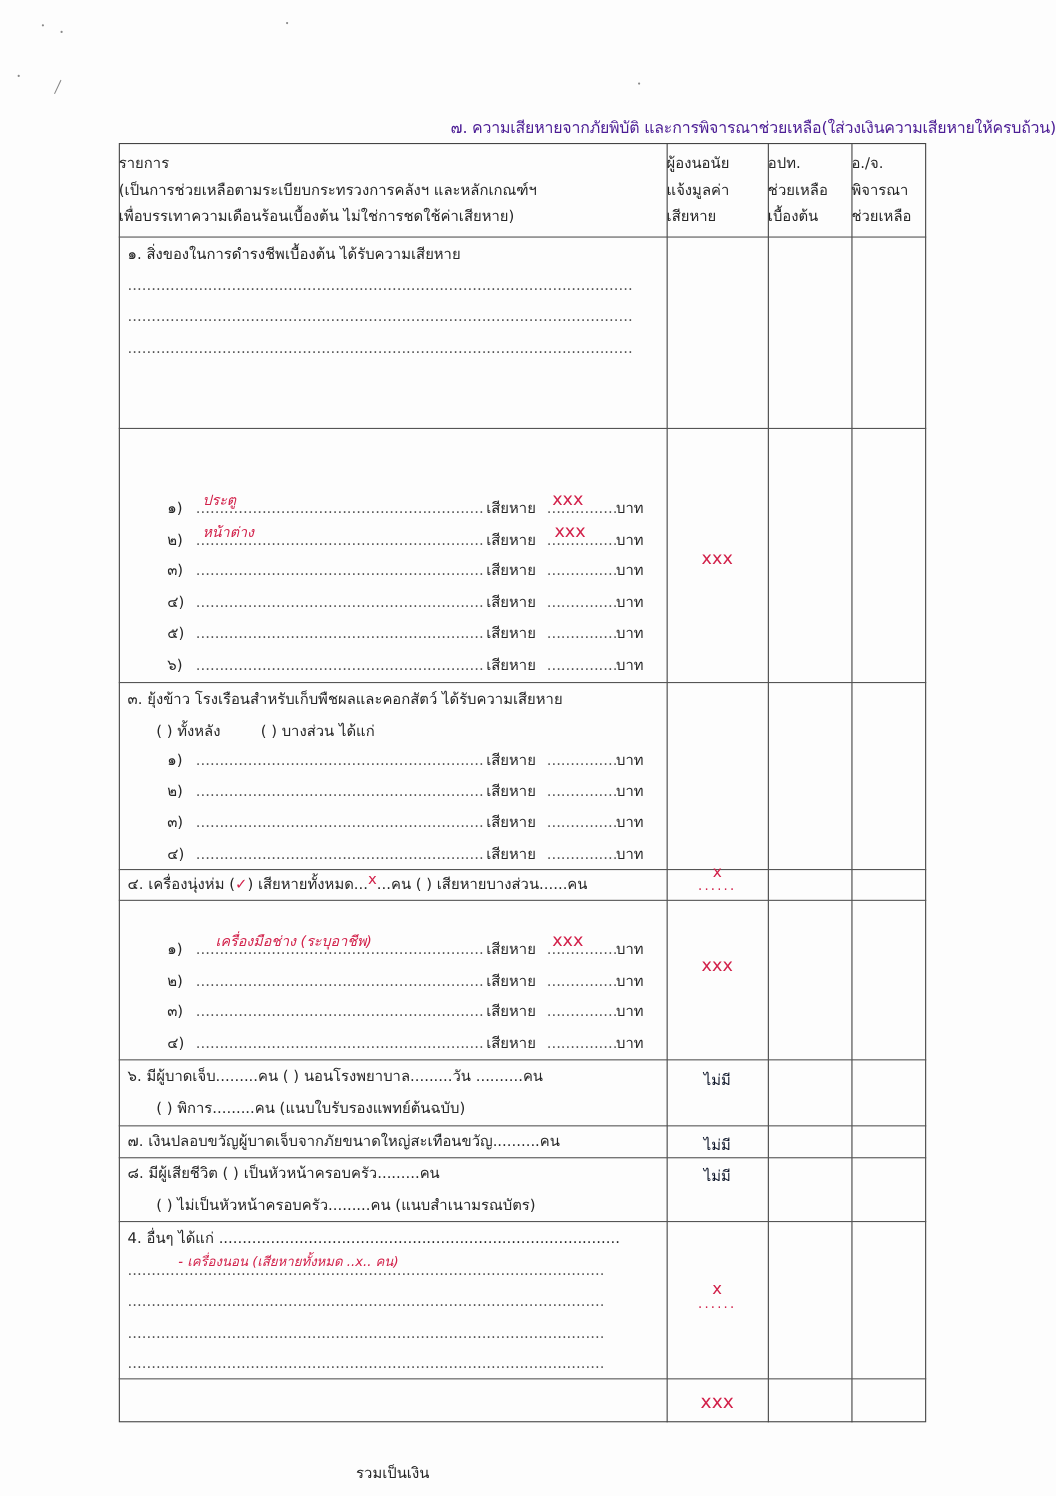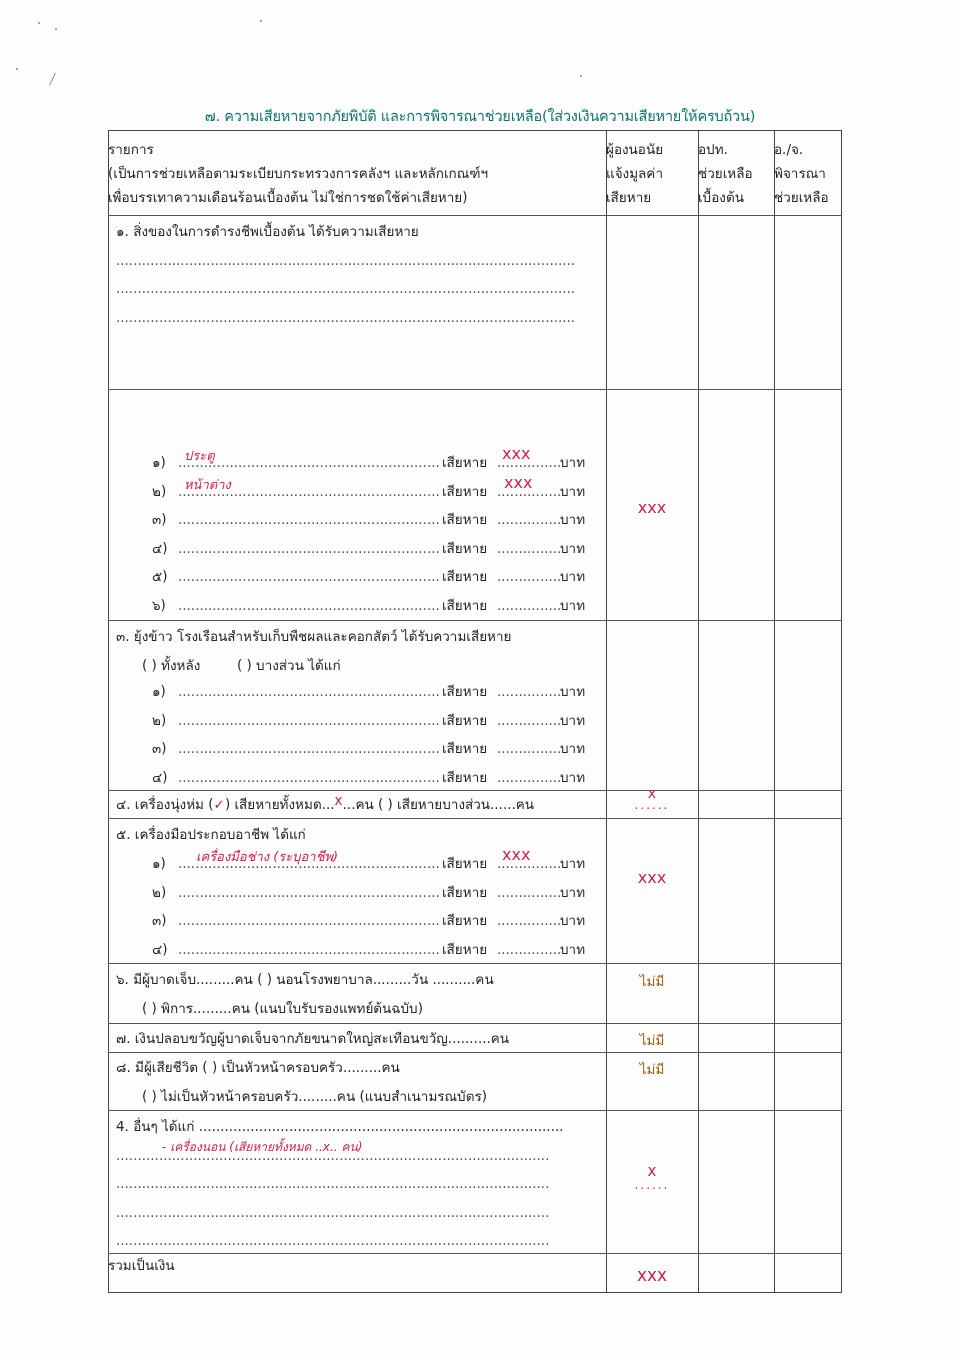--- a/index.html
+++ b/index.html
@@ -1,29 +1,29 @@
 <!DOCTYPE html>
 <html><head>
 <meta charset="utf-8">
 <style>
   html,body{margin:0;padding:0;background:#fff;}
   body{width:960px;height:1360px;position:relative;overflow:hidden;font-family:"DejaVu Sans",sans-serif;color:#222;}
   .page{position:absolute;left:0;top:0;width:960px;height:1360px;background:#fdfdfd;}
-  .title{position:absolute;left:0;width:960px;top:104px;text-align:center;font-size:14.5px;color:#0f766e;letter-spacing:-0.2px;}
+  .title{position:absolute;left:0;width:960px;top:104px;text-align:right;font-size:14.5px;color:#4c1d95;letter-spacing:-0.2px;}
   .tbl{position:absolute;left:108px;top:130px;width:734px;height:1163px;border:1.6px solid #444;box-sizing:border-box;}
   .vline{position:absolute;top:130px;width:0;border-left:1.6px solid #444;height:1163px;}
   .hline{position:absolute;left:108px;width:734px;height:0;border-top:1.4px solid #555;}
   .cell{position:absolute;font-size:13.5px;color:#262626;line-height:28.5px;white-space:nowrap;}
   .hdr{position:absolute;text-align:left;font-size:13.5px;line-height:24px;color:#262626;}
   .indent1{padding-left:26px;}
   .dots{color:#555;letter-spacing:0px;}
   .red{color:#d2214a;font-style:italic;}
   .redc{position:absolute;color:#d2214a;font-size:16px;text-align:center;}
   .check{color:#d2214a;}
-  .col-val{position:absolute;text-align:center;font-size:13.5px;color:#a16207;}
+  .col-val{position:absolute;text-align:center;font-size:13.5px;color:#0f172a;}
   .speck{position:absolute;width:2px;height:2px;background:#888;border-radius:1px;}
 </style>
 </head>
 <body>
 
 <div class="page">
 
   <div class="speck" style="left:38px;top:22px"></div>
   <div class="speck" style="left:55px;top:28px"></div>
   <div class="speck" style="left:16px;top:68px"></div>
@@ -103,23 +103,20 @@
   </div>
 
   <div class="cell" style="left:116px;top:790px">
     <span>๔. เครื่องนุ่งห่ม (</span><span class="check">✓</span><span>) เสียหายทั้งหมด...</span><span class="red" style="font-style:normal;position:relative;top:-4px">x</span><span>...คน ( ) เสียหายบางส่วน......คน</span>
   </div>
   <div class="redc" style="left:606px;top:787px;width:92px;font-size:14px;line-height:12px">
     <div>x</div>
     <div style="letter-spacing:2px;font-size:12px">......</div>
   </div>
 
-  <div class="cell" style="left:116px;top:820px">
-    <div>๕. เครื่องมือประกอบอาชีพ ได้แก่</div>
-  </div>
   <div class="cell" style="left:152px;top:849px;width:446px">
     <div style="position:relative;height:28.5px"><span>๑)</span><span class="dots" style="position:absolute;left:26px;width:262px;overflow:hidden">............................................................................</span><span class="red" style="position:absolute;left:44px;top:-6px;font-size:13px">เครื่องมือช่าง (ระบุอาชีพ)</span><span style="position:absolute;left:290px">เสียหาย</span><span class="dots" style="position:absolute;left:345px">...............</span><span class="red" style="position:absolute;left:350px;top:-8px;font-size:16px;font-style:normal">xxx</span><span style="position:absolute;left:408px">บาท</span></div>
     <div style="position:relative;height:28.5px"><span>๒)</span><span class="dots" style="position:absolute;left:26px;width:262px;overflow:hidden">............................................................................</span><span style="position:absolute;left:290px">เสียหาย</span><span class="dots" style="position:absolute;left:345px">...............</span><span style="position:absolute;left:408px">บาท</span></div>
     <div style="position:relative;height:28.5px"><span>๓)</span><span class="dots" style="position:absolute;left:26px;width:262px;overflow:hidden">............................................................................</span><span style="position:absolute;left:290px">เสียหาย</span><span class="dots" style="position:absolute;left:345px">...............</span><span style="position:absolute;left:408px">บาท</span></div>
     <div style="position:relative;height:28.5px"><span>๔)</span><span class="dots" style="position:absolute;left:26px;width:262px;overflow:hidden">............................................................................</span><span style="position:absolute;left:290px">เสียหาย</span><span class="dots" style="position:absolute;left:345px">...............</span><span style="position:absolute;left:408px">บาท</span></div>
   </div>
   <div class="redc" style="left:606px;top:868px;width:92px">xxx</div>
 
   <div class="cell" style="left:116px;top:965px">
     <div>๖. มีผู้บาดเจ็บ.........คน ( ) นอนโรงพยาบาล.........วัน ..........คน</div>
@@ -143,16 +140,16 @@
     <div class="dots" style="position:relative">.....................................................................................................<span class="red" style="position:absolute;left:46px;top:-8px;font-size:12px">- เครื่องนอน (เสียหายทั้งหมด ..x.. คน)</span></div>
     <div class="dots">.....................................................................................................</div>
     <div class="dots">.....................................................................................................</div>
     <div class="dots">.....................................................................................................</div>
   </div>
   <div class="redc" style="left:606px;top:1164px;width:92px;font-size:15px;line-height:14px">
     <div>x</div>
     <div style="letter-spacing:2px;font-size:12px">......</div>
   </div>
 
-  <div class="cell" style="left:108px;top:1251px;width:498px;">รวมเป็นเงิน</div>
+  <div class="cell" style="left:108px;top:1326px;width:498px;text-align:center">รวมเป็นเงิน</div>
   <div class="redc" style="left:606px;top:1265px;width:92px;font-size:17px">xxx</div>
 
 </div>
 
 </body></html>

